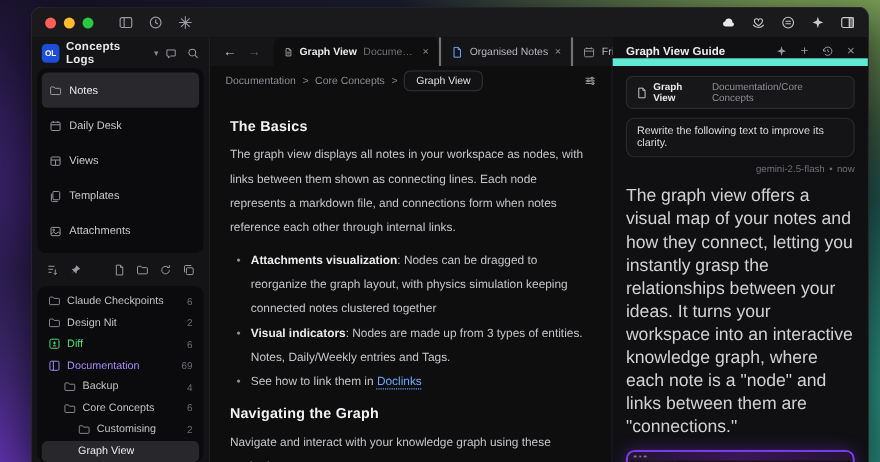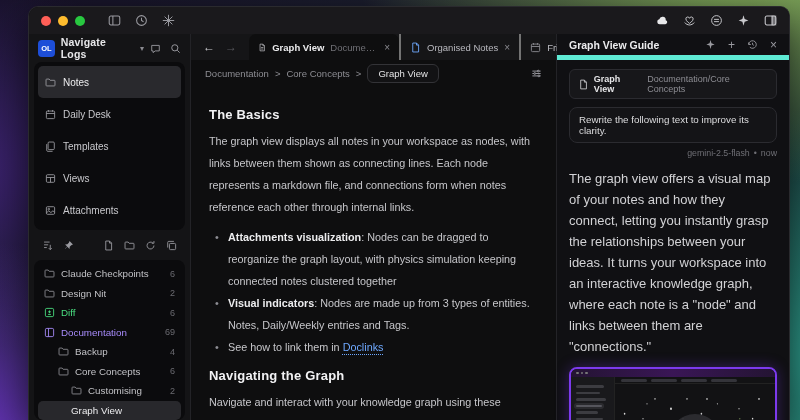--- a/index.html
+++ b/index.html
@@ -70,28 +70,28 @@
   .content { flex:1; overflow:hidden; padding:10px 18px 0 18px; color:#c6c6ca; }
   .content h2 { font-size:13px; font-weight:700; color:#f2f2f4; margin:10px 0 8px 0; letter-spacing:.2px; }
   .content p { font-size:10.8px; line-height:22px; margin-bottom:8px; }
   .content ul { list-style:none; margin:4px 0 10px 4px; }
   .content li { font-size:10.8px; line-height:22px; padding-left:15px; position:relative; }
   .content li::before { content:"•"; position:absolute; left:2px; color:#8d8d93; }
   .content b { color:#ececee; font-weight:700; }
   .content a { color:#6ea8fe; text-decoration:underline dotted; text-underline-offset:3px; }
   
   .assistant { width:232px; flex:0 0 232px; background:#101013; display:flex; flex-direction:column; padding:0 12px; }
-  .as-head { height:26px; display:flex; align-items:center; flex:0 0 auto; margin:0 -12px; padding:0 12px; border-bottom:5px solid #5eead4; }
+  .as-head { height:26px; display:flex; align-items:flex-end; flex:0 0 auto; margin:0 -12px; padding:0 12px; border-bottom:7px solid #5eead4; }
   .as-title { font-size:10.5px; font-weight:700; color:#ececee; }
   .as-ics { margin-left:auto; display:flex; gap:12px; align-items:center; color:#9a9aa0; font-size:12px; }
   .chip { margin-top:9px; display:inline-flex; align-items:center; gap:5px; border:1px solid #2b2b30; background:#17171a; border-radius:6px; padding:4px 8px; font-size:9px; color:#8d8d93; align-self:flex-start; }
   .chip .c-title { color:#e6e6e8; font-weight:600; }
   .prompt { margin-top:8px; border:1px solid #2b2b30; background:#141417; border-radius:8px; padding:6px 9px; font-size:9.8px; color:#dcdcde; }
   .meta { margin-top:5px; text-align:right; font-size:8.8px; color:#6f6f75; display:flex; justify-content:flex-end; gap:4px; align-items:center; }
-  .response { margin-top:10px; font-size:13px; line-height:21px; color:#d2d2d5; }
+  .response { margin-top:10px; font-size:16px; line-height:21px; color:#d2d2d5; }
   .video { margin-top:10px; border:2px solid #7c3aed; border-radius:8px; height:138px; position:relative; overflow:hidden; background:#101012; flex:0 0 auto; box-shadow:0 0 14px rgba(124,58,237,.35); }
   .v-top { height:8px; background:linear-gradient(90deg,#241433,#3a1656,#241433); display:flex; align-items:center; gap:2px; padding:0 5px; }
   .v-dot { width:2.5px; height:2.5px; border-radius:50%; background:#777; }
   .v-body { position:absolute; top:8px; left:0; right:0; bottom:0; display:flex; }
   .v-side { width:44px; background:#19191c; border-right:1px solid #222; padding:4px 3px; }
   .v-bar { height:2.5px; border-radius:2px; background:#3c3c41; margin:4px 2px; }
   .v-bar.hl { background:#55555c; box-shadow:0 0 0 2px #2a2a2e; }
   .v-main { flex:1; position:relative; background:#121214; }
   .v-tabs { height:7px; border-bottom:1px solid #222; display:flex; gap:4px; padding:2px 6px; }
   .v-tab { width:26px; height:3px; background:#34343a; border-radius:2px; }
@@ -143,21 +143,21 @@
           <rect x="10" y="2.5" width="4.5" height="11" fill="currentColor" opacity=".5"></rect>
         </svg>
     </span>
   </div>
 
   <div class="cols">
 
     <aside class="sidebar">
       <div class="ws-row">
         <span class="ws-badge">OL</span>
-        <span class="ws-name">Navigate Logs</span>
+        <span class="ws-name">Concepts Logs</span>
         <span class="ws-chev">▾</span>
         <span class="ws-ics">
           <svg class="ic12" viewBox="0 0 16 16" fill="none" stroke="currentColor" stroke-width="1.3">
               <path d="M2.5 3.5h11v8h-6l-3 2.5v-2.5h-2z"></path>
             </svg>
           <svg class="ic12" viewBox="0 0 16 16" fill="none" stroke="currentColor" stroke-width="1.4">
               <circle cx="7" cy="7" r="4.5"></circle>
               <line x1="10.5" y1="10.5" x2="14" y2="14"></line>
             </svg>
         </span>
@@ -174,32 +174,32 @@
           <svg class="ic12" viewBox="0 0 16 16" fill="none" stroke="currentColor" stroke-width="1.3">
               <rect x="2" y="3" width="12" height="11" rx="1.5"></rect>
               <line x1="2" y1="6.5" x2="14" y2="6.5"></line>
               <line x1="5" y1="1.5" x2="5" y2="4"></line>
               <line x1="11" y1="1.5" x2="11" y2="4"></line>
             </svg>
           <span>Daily Desk</span>
         </div>
         <div class="nav-item">
           <svg class="ic12" viewBox="0 0 16 16" fill="none" stroke="currentColor" stroke-width="1.3">
-              <rect x="4.5" y="1.5" width="9" height="11" rx="1.5"></rect>
-              <path d="M2.5 4.5v9a1.5 1.5 0 0 0 1.5 1.5h7"></path>
-            </svg>
-          <span>Templates</span>
-        </div>
-        <div class="nav-item">
-          <svg class="ic12" viewBox="0 0 16 16" fill="none" stroke="currentColor" stroke-width="1.3">
               <rect x="2" y="2.5" width="12" height="11" rx="1.5"></rect>
               <line x1="2" y1="6.5" x2="14" y2="6.5"></line>
               <line x1="8" y1="6.5" x2="8" y2="13.5"></line>
             </svg>
           <span>Views</span>
+        </div>
+        <div class="nav-item">
+          <svg class="ic12" viewBox="0 0 16 16" fill="none" stroke="currentColor" stroke-width="1.3">
+              <rect x="4.5" y="1.5" width="9" height="11" rx="1.5"></rect>
+              <path d="M2.5 4.5v9a1.5 1.5 0 0 0 1.5 1.5h7"></path>
+            </svg>
+          <span>Templates</span>
         </div>
         <div class="nav-item">
           <svg class="ic12" viewBox="0 0 16 16" fill="none" stroke="currentColor" stroke-width="1.3">
               <rect x="2" y="2.5" width="12" height="11" rx="1.5"></rect>
               <circle cx="5.5" cy="6" r="1.2"></circle>
               <path d="M2 11.5l3.5-3 3 2.5 3-2.5 2.5 2"></path>
             </svg>
           <span>Attachments</span>
         </div>
       </div>

